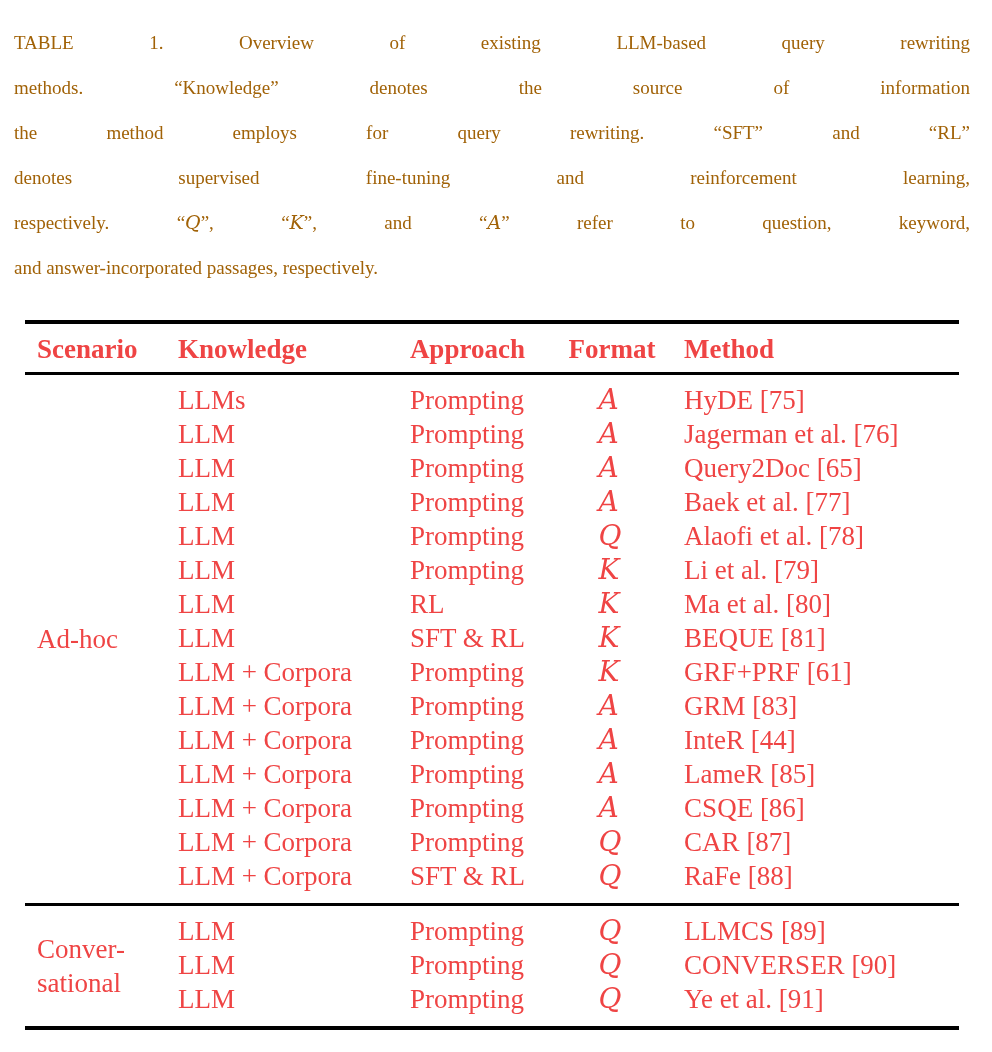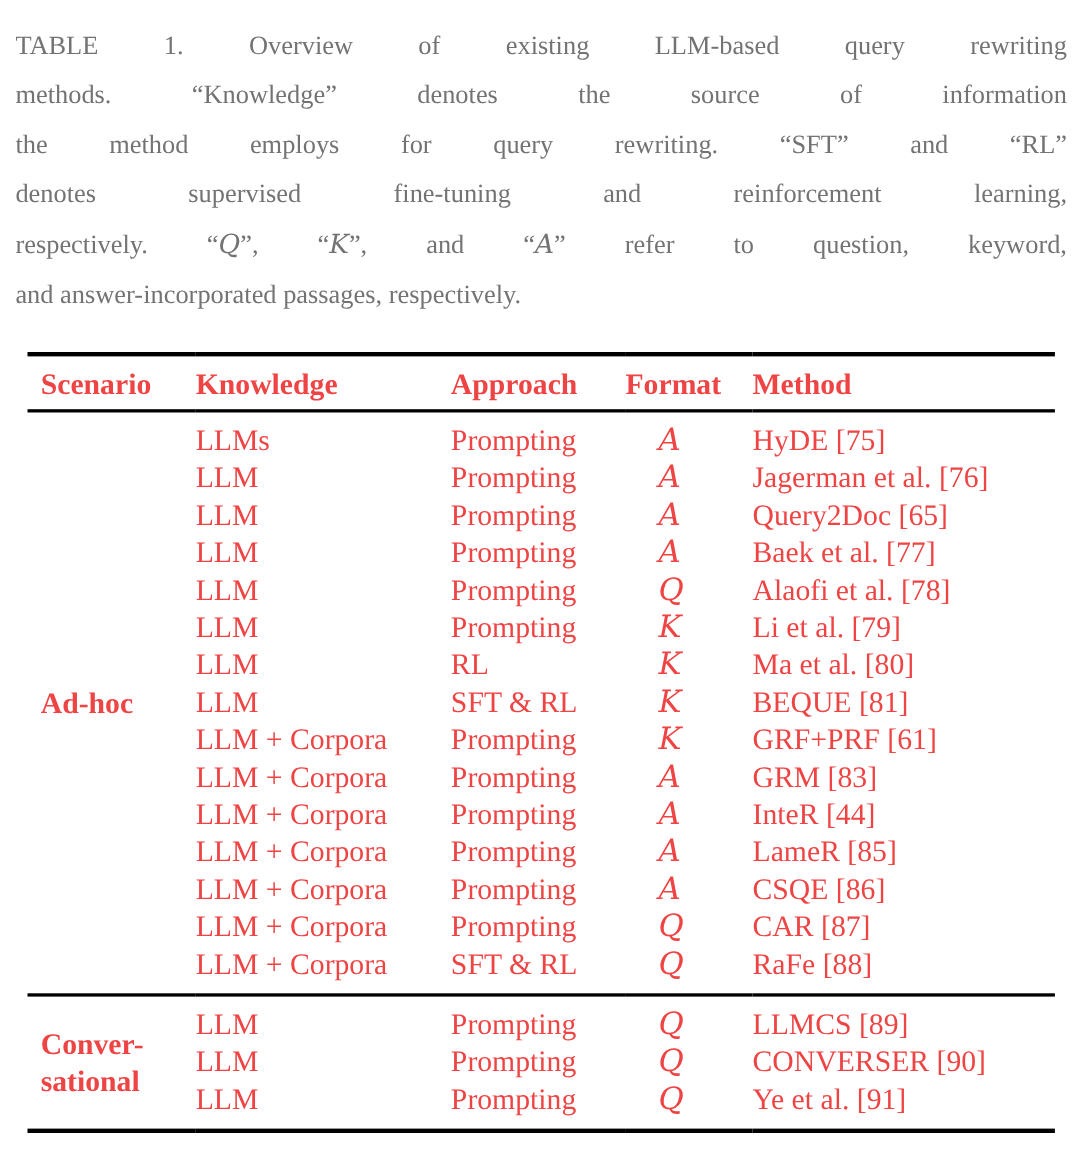--- a/index.html
+++ b/index.html
@@ -15,23 +15,23 @@
     background: #ffffff;
     overflow: hidden;
     font-family: "Liberation Serif", serif;
   }
   
   .caption {
     position: absolute;
     top: 20px;
     left: 14px;
     width: 956px;
-    font-size: 24px;
+    font-size: 19px;
     line-height: 45px;
-    color: #737373;
+    color: #a16207;
   }
   .cap-line {
     text-align: justify;
     text-align-last: justify;
     white-space: normal;
   }
   .cap-line.last {
     text-align-last: left;
   }
   .cal {
@@ -72,21 +72,20 @@
     vertical-align: top;
     padding: 0;
     white-space: nowrap;
     height: 34px;
   }
   table.methods tbody tr:first-child td { padding-top: 8px; }
   table.methods tbody tr:last-child td { padding-bottom: 10px; }
   td.scenario-cell {
     vertical-align: middle !important;
     padding: 0 0 0 12px !important;
-    font-weight: bold;
   }
   th.h-scenario { width: 143px; padding-left: 12px !important; }
   th.h-knowledge { width: 235px; }
   th.h-approach { width: 161px; }
   th.h-format { width: 117px; margin-left: 24px; }
   th.h-method { width: 278px; }
   td.format-cell { padding-left: 30px !important; }
   td.format-cell .cal { font-size: 28px; }
 </style>
 </head>

